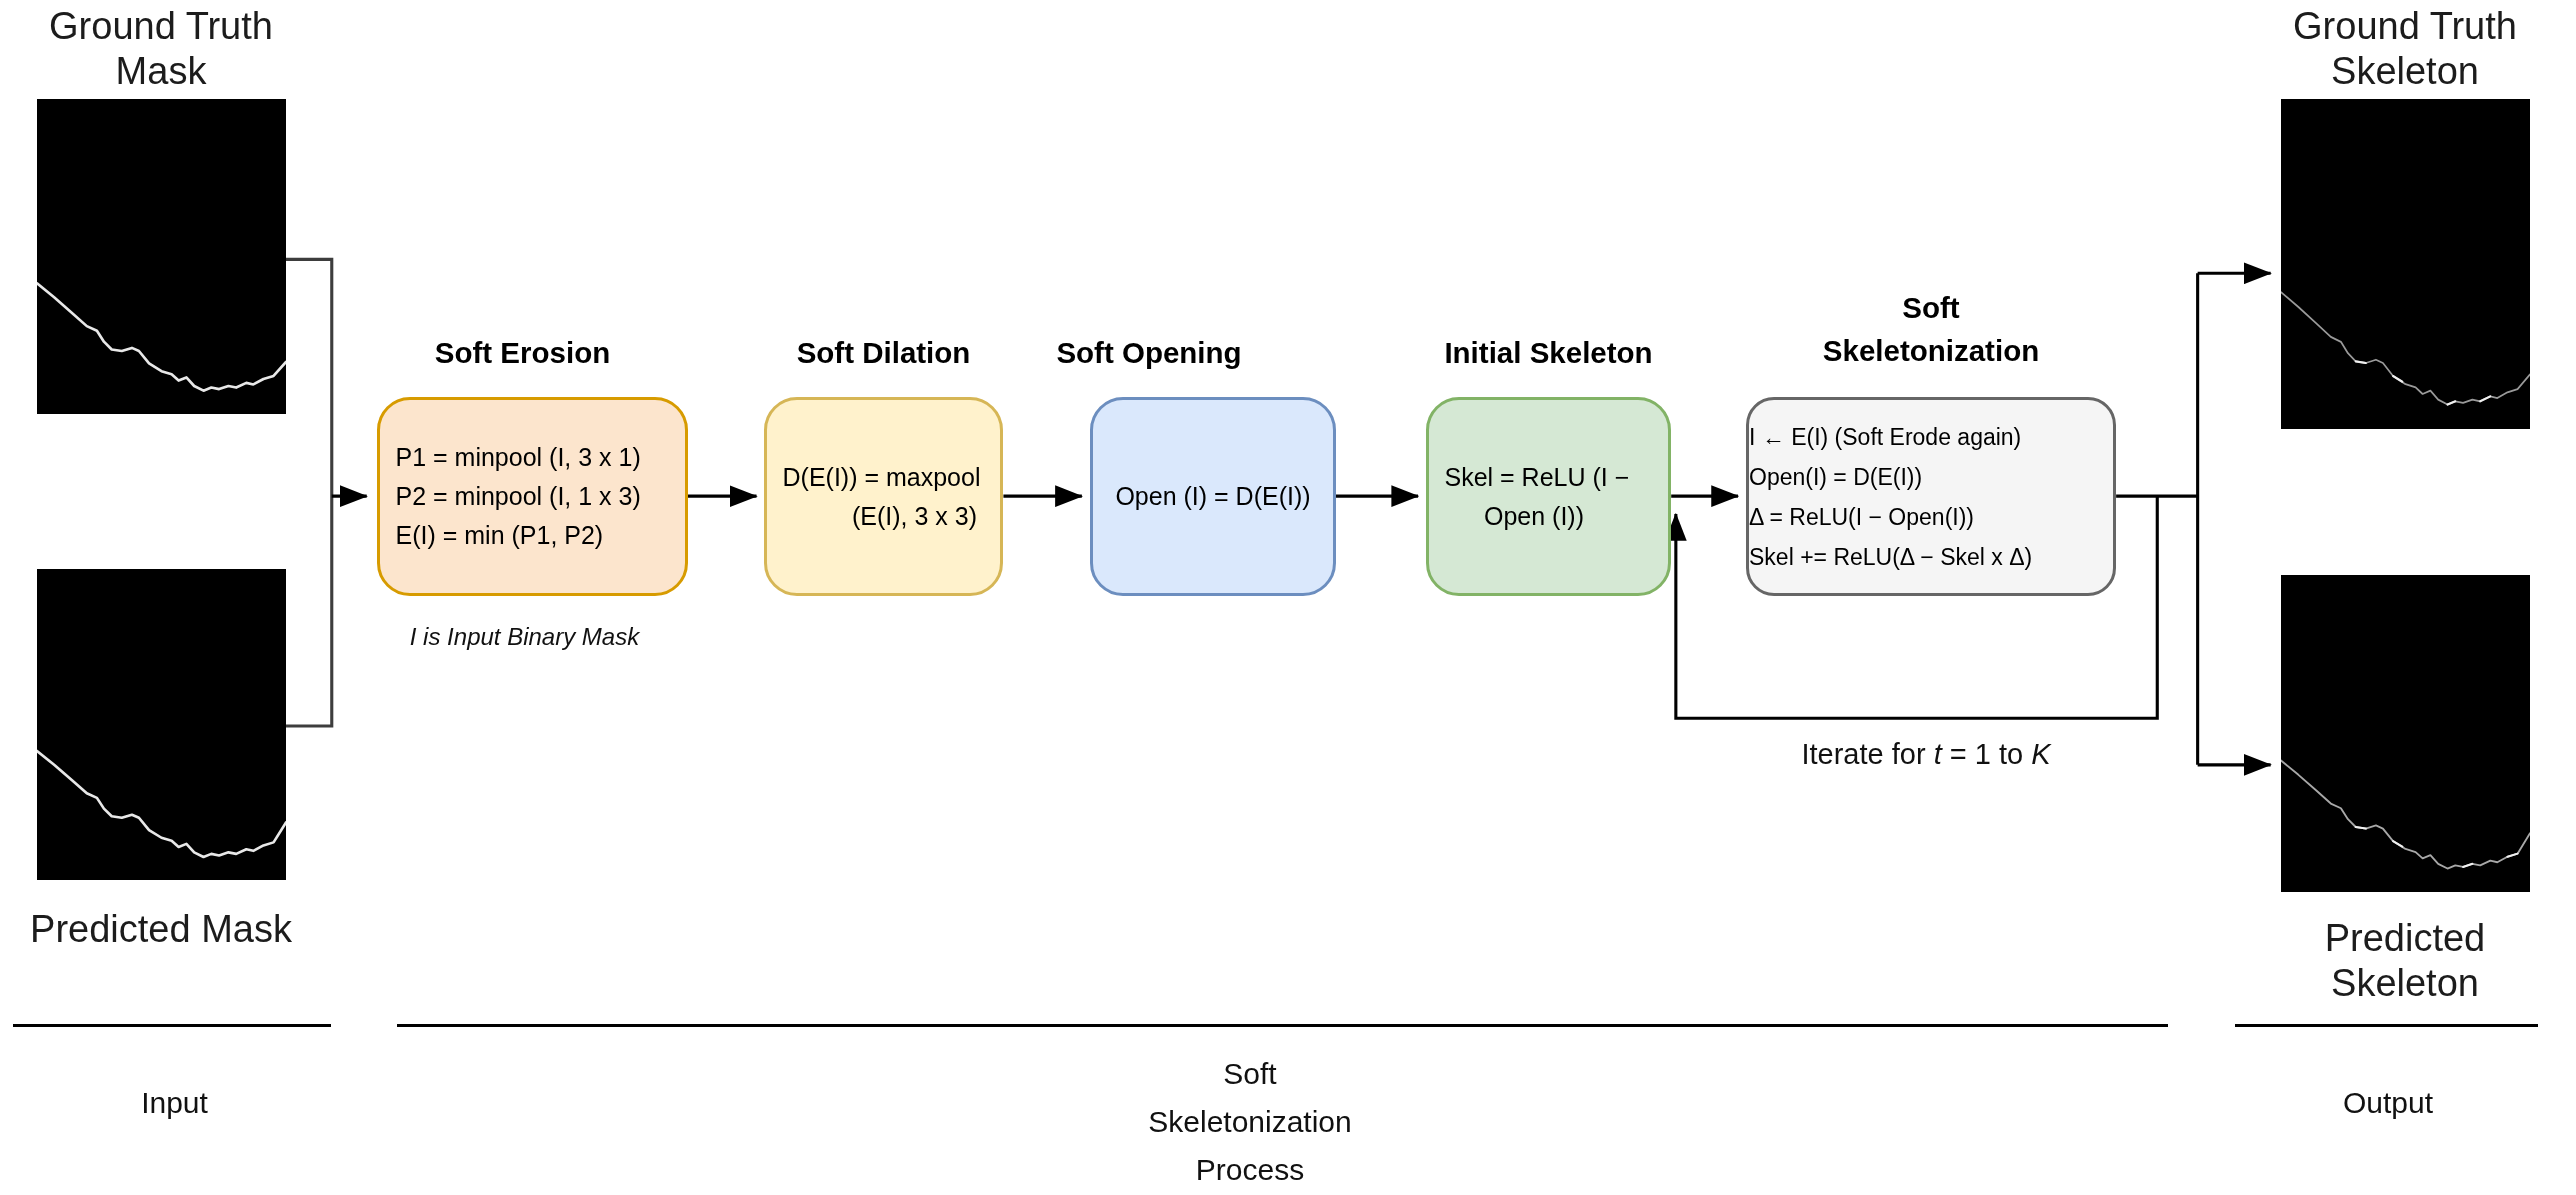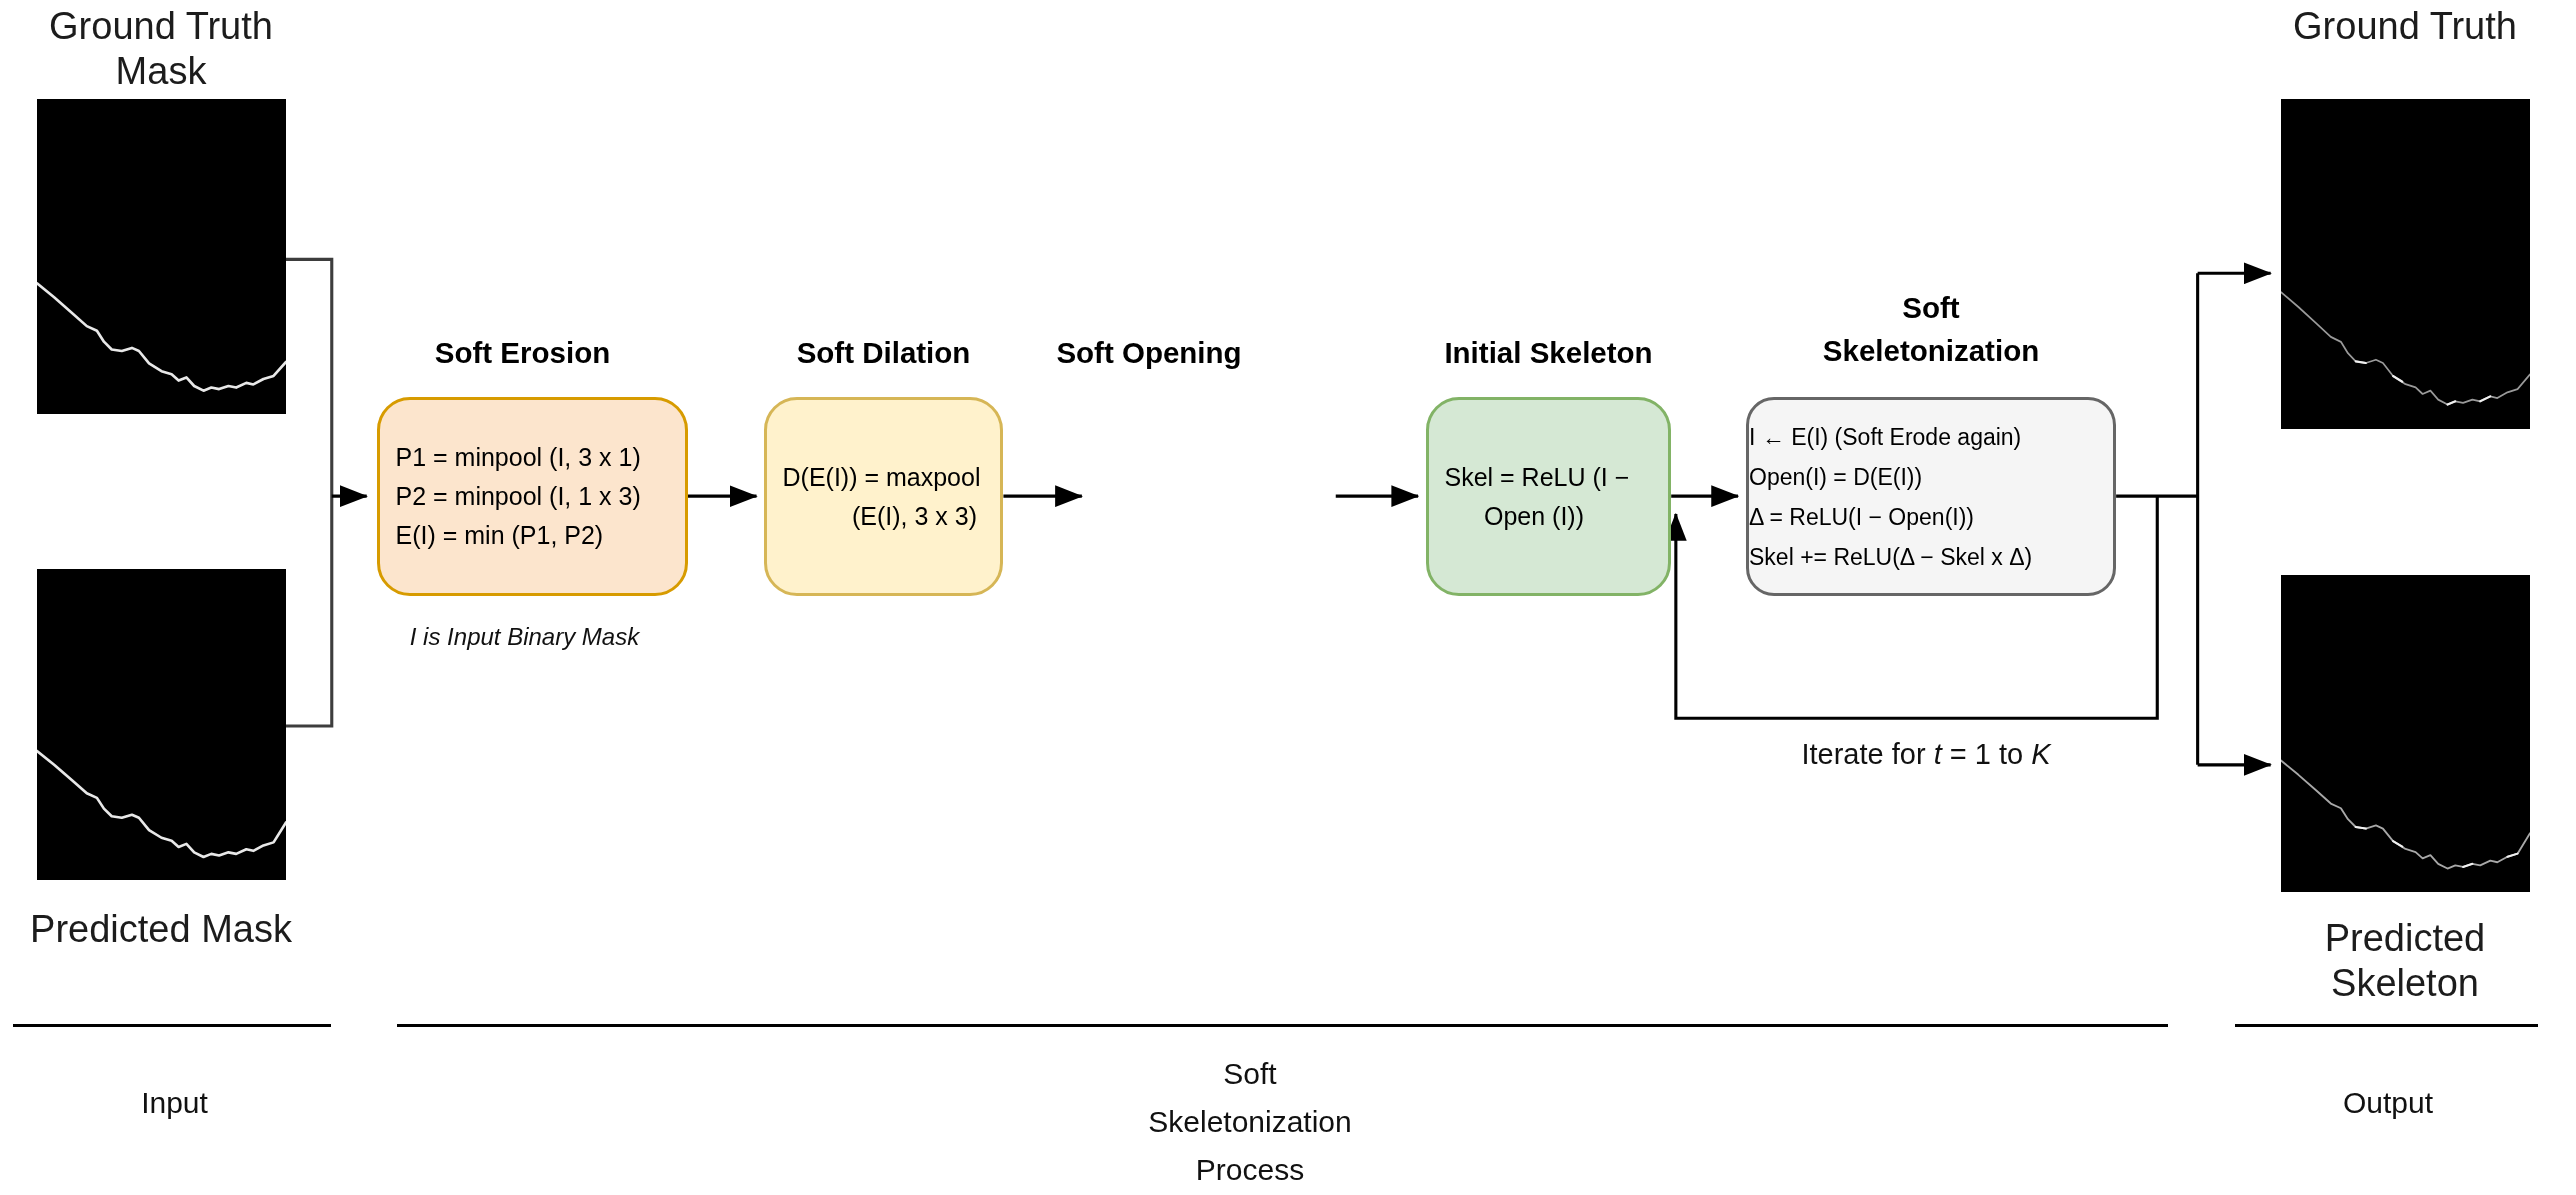--- a/index.html
+++ b/index.html
@@ -90,20 +90,23 @@
   </div>
   <div class="abs note" style="left:373px; top:623px; width:303px;">I is Input Binary Mask</div>
 
   <div class="abs box-title" style="left:764px; top:331px; width:239px;">Soft Dilation</div>
   <div class="flow-box pad-left" id="dilation-box" style="left: 764px; width: 239px; background-color: rgb(255, 242, 204); border-color: rgb(214, 182, 86);">
     <div class="ln">D(E(I)) = maxpool</div>
     <div class="ln l2">(E(I), 3 x 3)</div>
   </div>
 
   <div class="abs box-title" style="left:1026px; top:331px; width:246px;">Soft Opening</div>
+  <div class="flow-box center" id="opening-box" style="left: 1090px; width: 246px; background-color: rgb(218, 232, 252); border-color: rgb(108, 142, 191);">
+    <div class="ln">Open (I) = D(E(I))</div>
+  </div>
 
   <div class="abs box-title" style="left:1426px; top:331px; width:245px;">Initial Skeleton</div>
   <div class="flow-box pad-left" id="initial-skeleton-box" style="left: 1426px; width: 245px; background-color: rgb(213, 232, 212); border-color: rgb(130, 179, 102);">
     <div class="ln">Skel = ReLU (I −</div>
     <div class="ln l2">Open (I))</div>
   </div>
 
   <div class="abs box-title" style="left:1746px; top:286px; width:370px;">
     <div>Soft</div>
     <div>Skeletonization</div>
@@ -121,20 +124,21 @@
 
   <div class="rule" style="left:397px; top:1024px; width:1771px;"></div>
   <div class="abs section-label" style="left:1087px; top:1050px; width:326px;">
     <div>Soft</div>
     <div>Skeletonization</div>
     <div>Process</div>
   </div>
 
   <div class="abs img-label" style="left:2265px; top:3.9px; width:280px;">
     <div>Ground Truth</div>
+    <div>Skeleton</div>
   </div>
 
   <div class="abs mask-img" style="left:2281px; top:99px; width:249px; height:330px;">
     <svg viewBox="0 0 320 405" preserveAspectRatio="none">
       <path d="M0,237 L22,255 L45,275 L64,292 L77,298 L86,312 L96,322 L109,324 L122,320 L131,324 L144,340 L160,350 L173,354 L182,362 L192,358 L202,369 L214,375 L224,371 L234,373 L246,369 L256,371 L269,365 L278,367 L291,360 L304,356 L320,338" fill="none" stroke="#9a9a9a" stroke-width="2.2" stroke-linejoin="round" stroke-linecap="round"></path>
       <path d="M96,322 L109,324 M144,340 L156,347 M214,375 L224,371 M256,371 L269,365" fill="none" stroke="#f0f0f0" stroke-width="2.6" stroke-linecap="round"></path>
     </svg>
   </div>
 
   <div class="abs mask-img" style="left:2281px; top:575px; width:249px; height:317px;">

